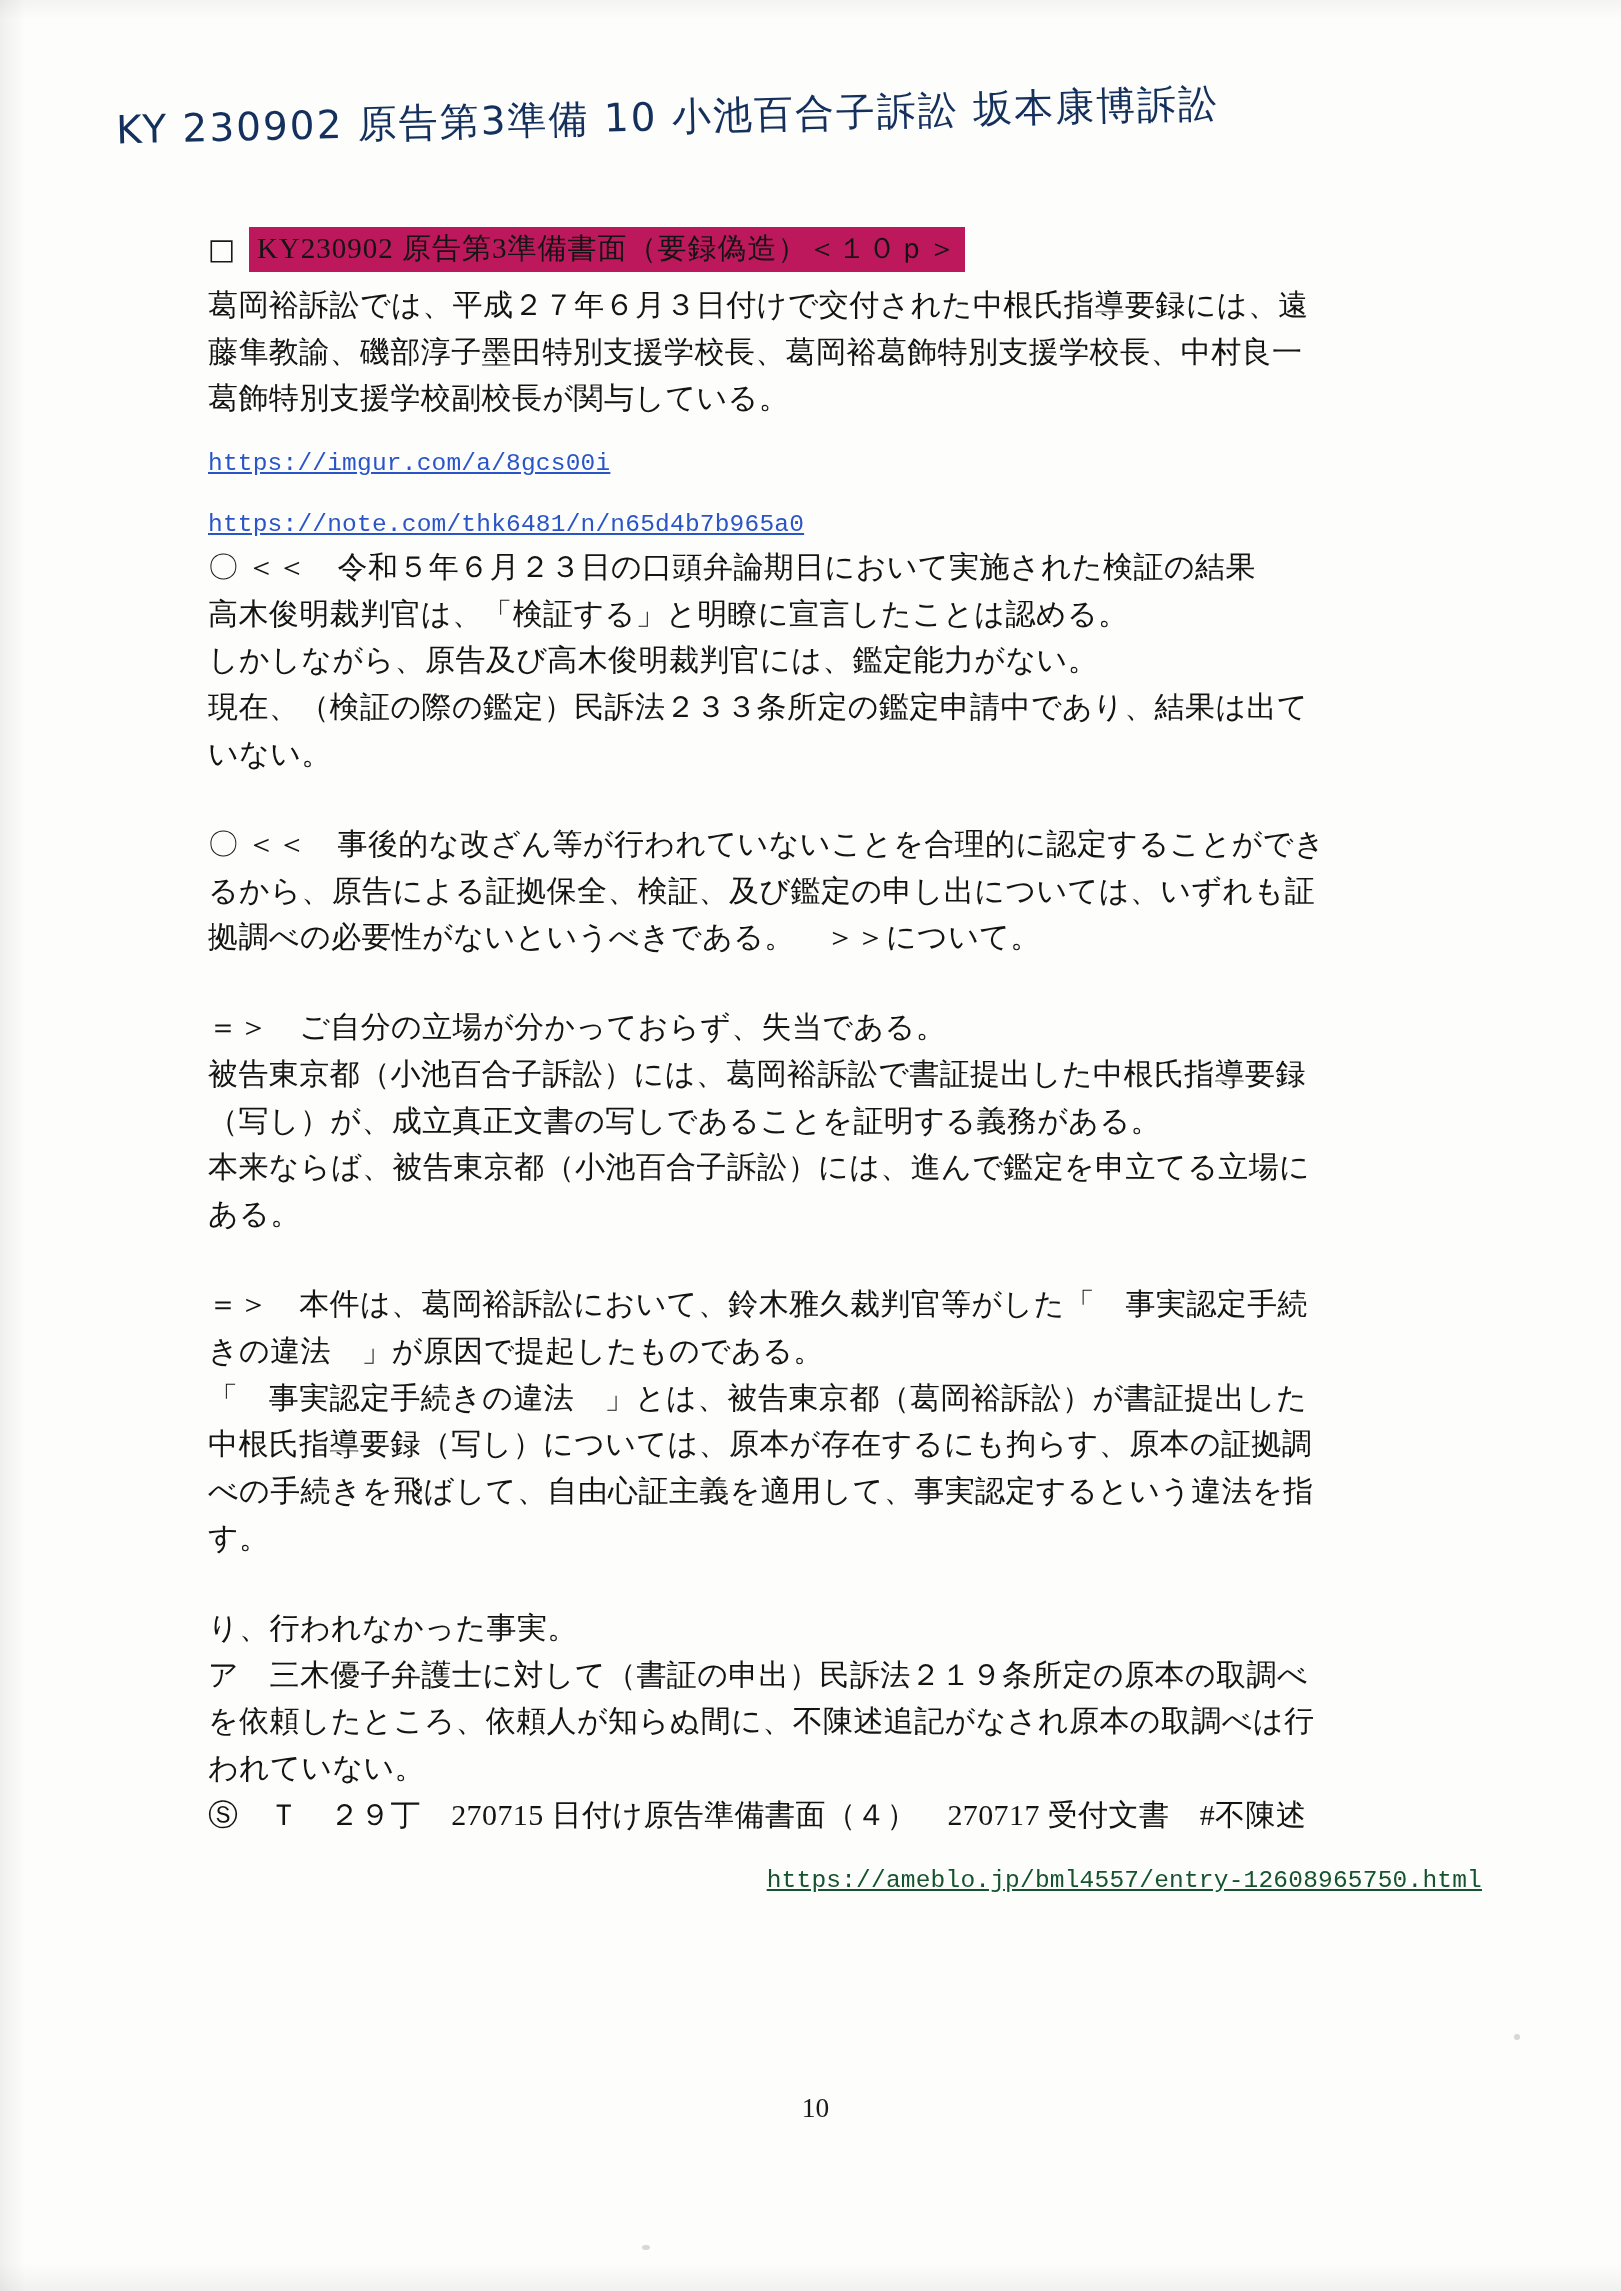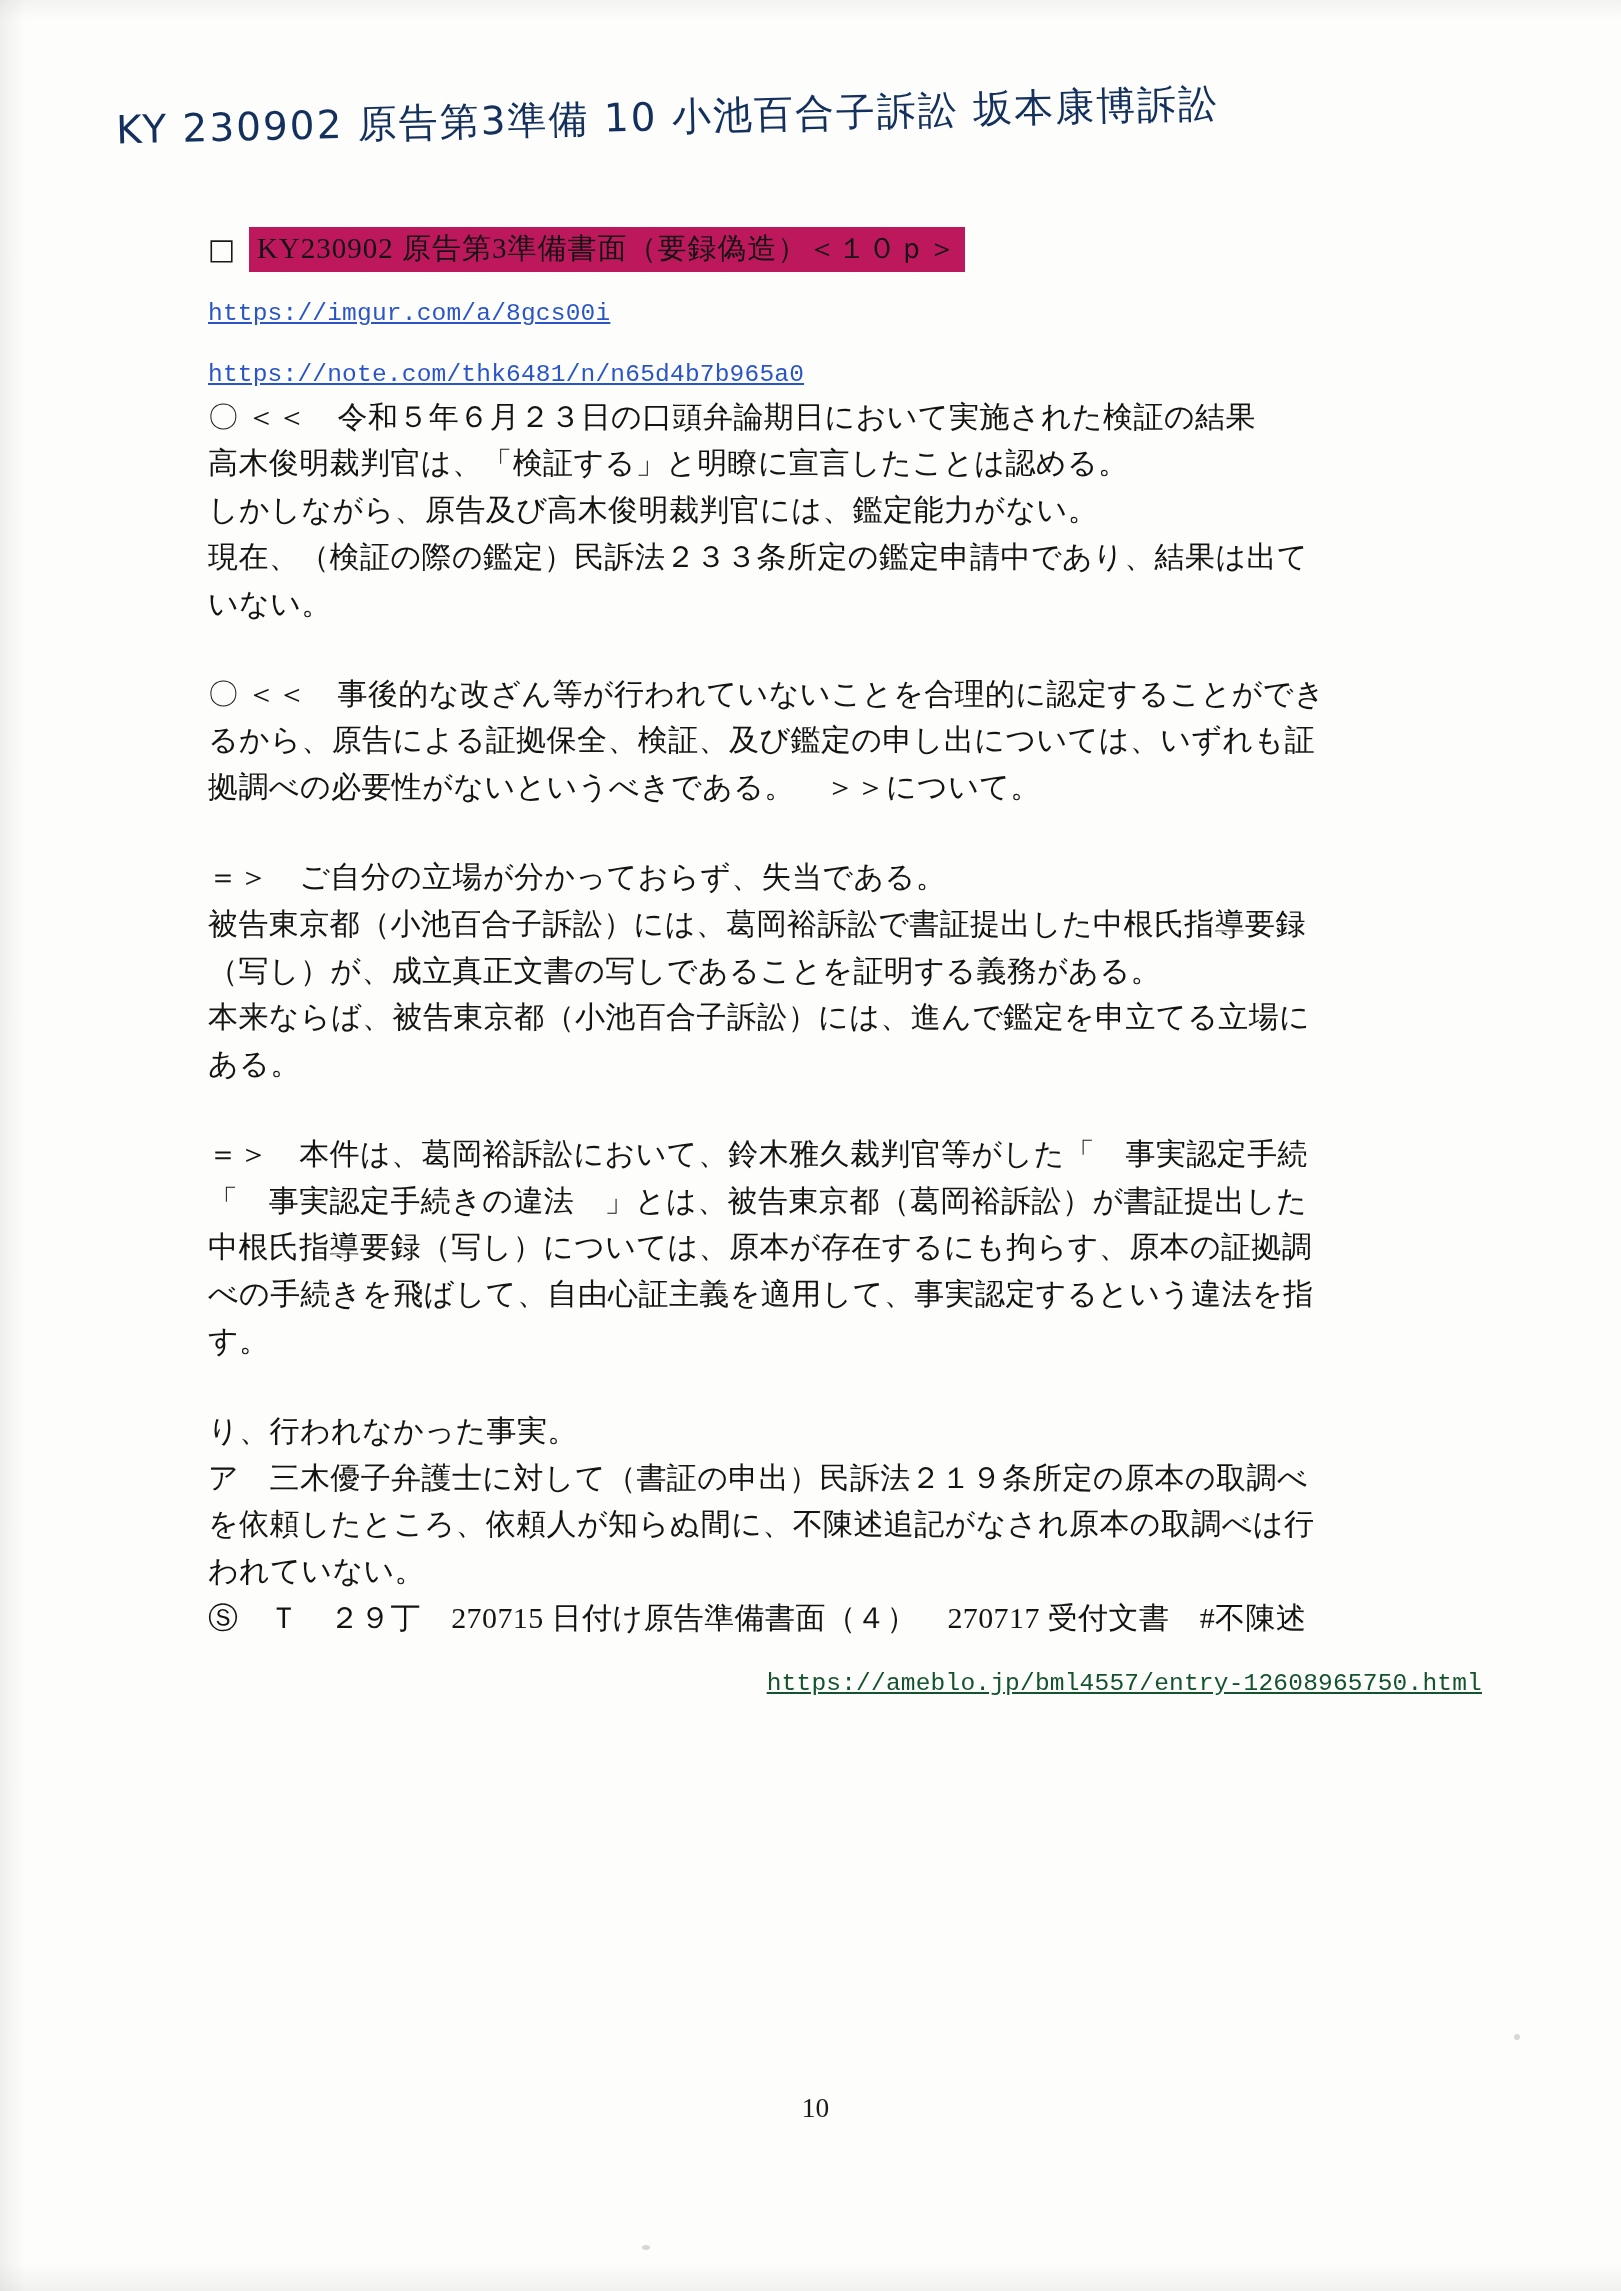--- a/index.html
+++ b/index.html
@@ -148,20 +148,25 @@
   <div class="handwriting">KY 230902 原告第3準備 10 小池百合子訴訟 坂本康博訴訟</div>
 
   <div class="content">
 
     <div class="title-row">
       <span class="checkbox-glyph">□</span>
       <span class="title-highlight">KY230902 原告第3準備書面（要録偽造）＜１０ｐ＞</span>
     </div>
 
     <div id="blocks">
+        <div class="para">
+          <p class="body-line">葛岡裕訴訟では、平成２７年６月３日付けで交付された中根氏指導要録には、遠</p>
+          <p class="body-line">藤隼教諭、磯部淳子墨田特別支援学校長、葛岡裕葛飾特別支援学校長、中村良一</p>
+          <p class="body-line">葛飾特別支援学校副校長が関与している。</p>
+        </div>
         <a class="link" href="#" style="color: rgb(42, 85, 200);">https://imgur.com/a/8gcs00i</a>
         <a class="link" href="#" style="color: rgb(42, 85, 200);">https://note.com/thk6481/n/n65d4b7b965a0</a>
         <div class="para">
           <p class="body-line">〇 ＜＜　令和５年６月２３日の口頭弁論期日において実施された検証の結果</p>
           <p class="body-line">高木俊明裁判官は、「検証する」と明瞭に宣言したことは認める。</p>
           <p class="body-line">しかしながら、原告及び高木俊明裁判官には、鑑定能力がない。</p>
           <p class="body-line">現在、（検証の際の鑑定）民訴法２３３条所定の鑑定申請中であり、結果は出て</p>
           <p class="body-line">いない。</p>
         </div>
         <div class="blank"></div>
@@ -174,20 +179,21 @@
         <div class="para">
           <p class="body-line">＝＞　ご自分の立場が分かっておらず、失当である。</p>
           <p class="body-line">被告東京都（小池百合子訴訟）には、葛岡裕訴訟で書証提出した中根氏指導要録</p>
           <p class="body-line">（写し）が、成立真正文書の写しであることを証明する義務がある。</p>
           <p class="body-line">本来ならば、被告東京都（小池百合子訴訟）には、進んで鑑定を申立てる立場に</p>
           <p class="body-line">ある。</p>
         </div>
         <div class="blank"></div>
         <div class="para">
           <p class="body-line">＝＞　本件は、葛岡裕訴訟において、鈴木雅久裁判官等がした「　事実認定手続</p>
+          <p class="body-line">きの違法　」が原因で提起したものである。</p>
           <p class="body-line">「　事実認定手続きの違法　」とは、被告東京都（葛岡裕訴訟）が書証提出した</p>
           <p class="body-line">中根氏指導要録（写し）については、原本が存在するにも拘らす、原本の証拠調</p>
           <p class="body-line">べの手続きを飛ばして、自由心証主義を適用して、事実認定するという違法を指</p>
           <p class="body-line">す。</p>
         </div>
         <div class="blank"></div>
         <div class="para">
           <p class="body-line">り、行われなかった事実。</p>
           <p class="body-line">ア　三木優子弁護士に対して（書証の申出）民訴法２１９条所定の原本の取調べ</p>
           <p class="body-line">を依頼したところ、依頼人が知らぬ間に、不陳述追記がなされ原本の取調べは行</p>

